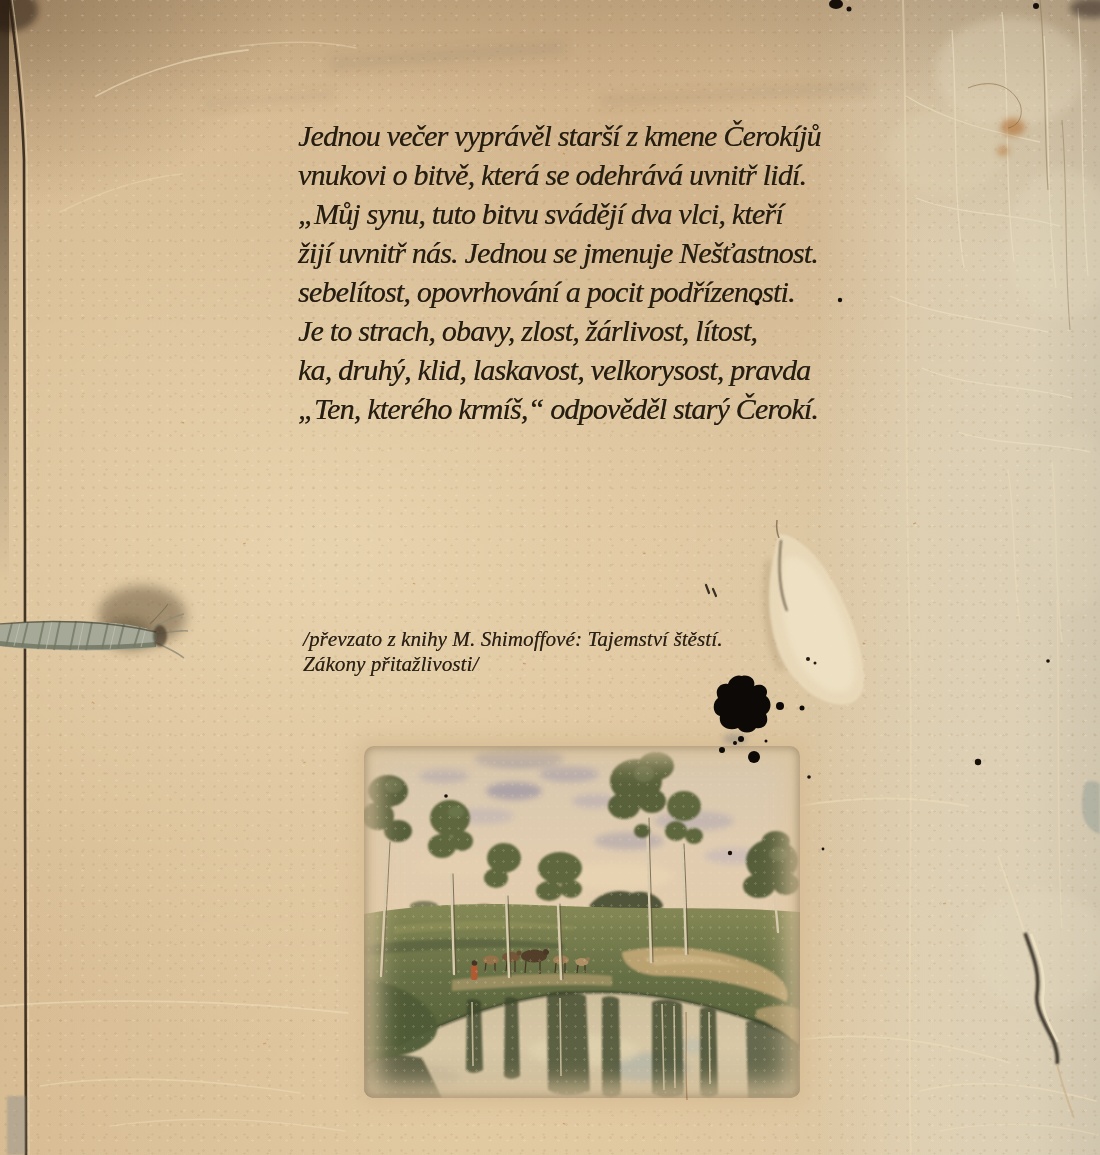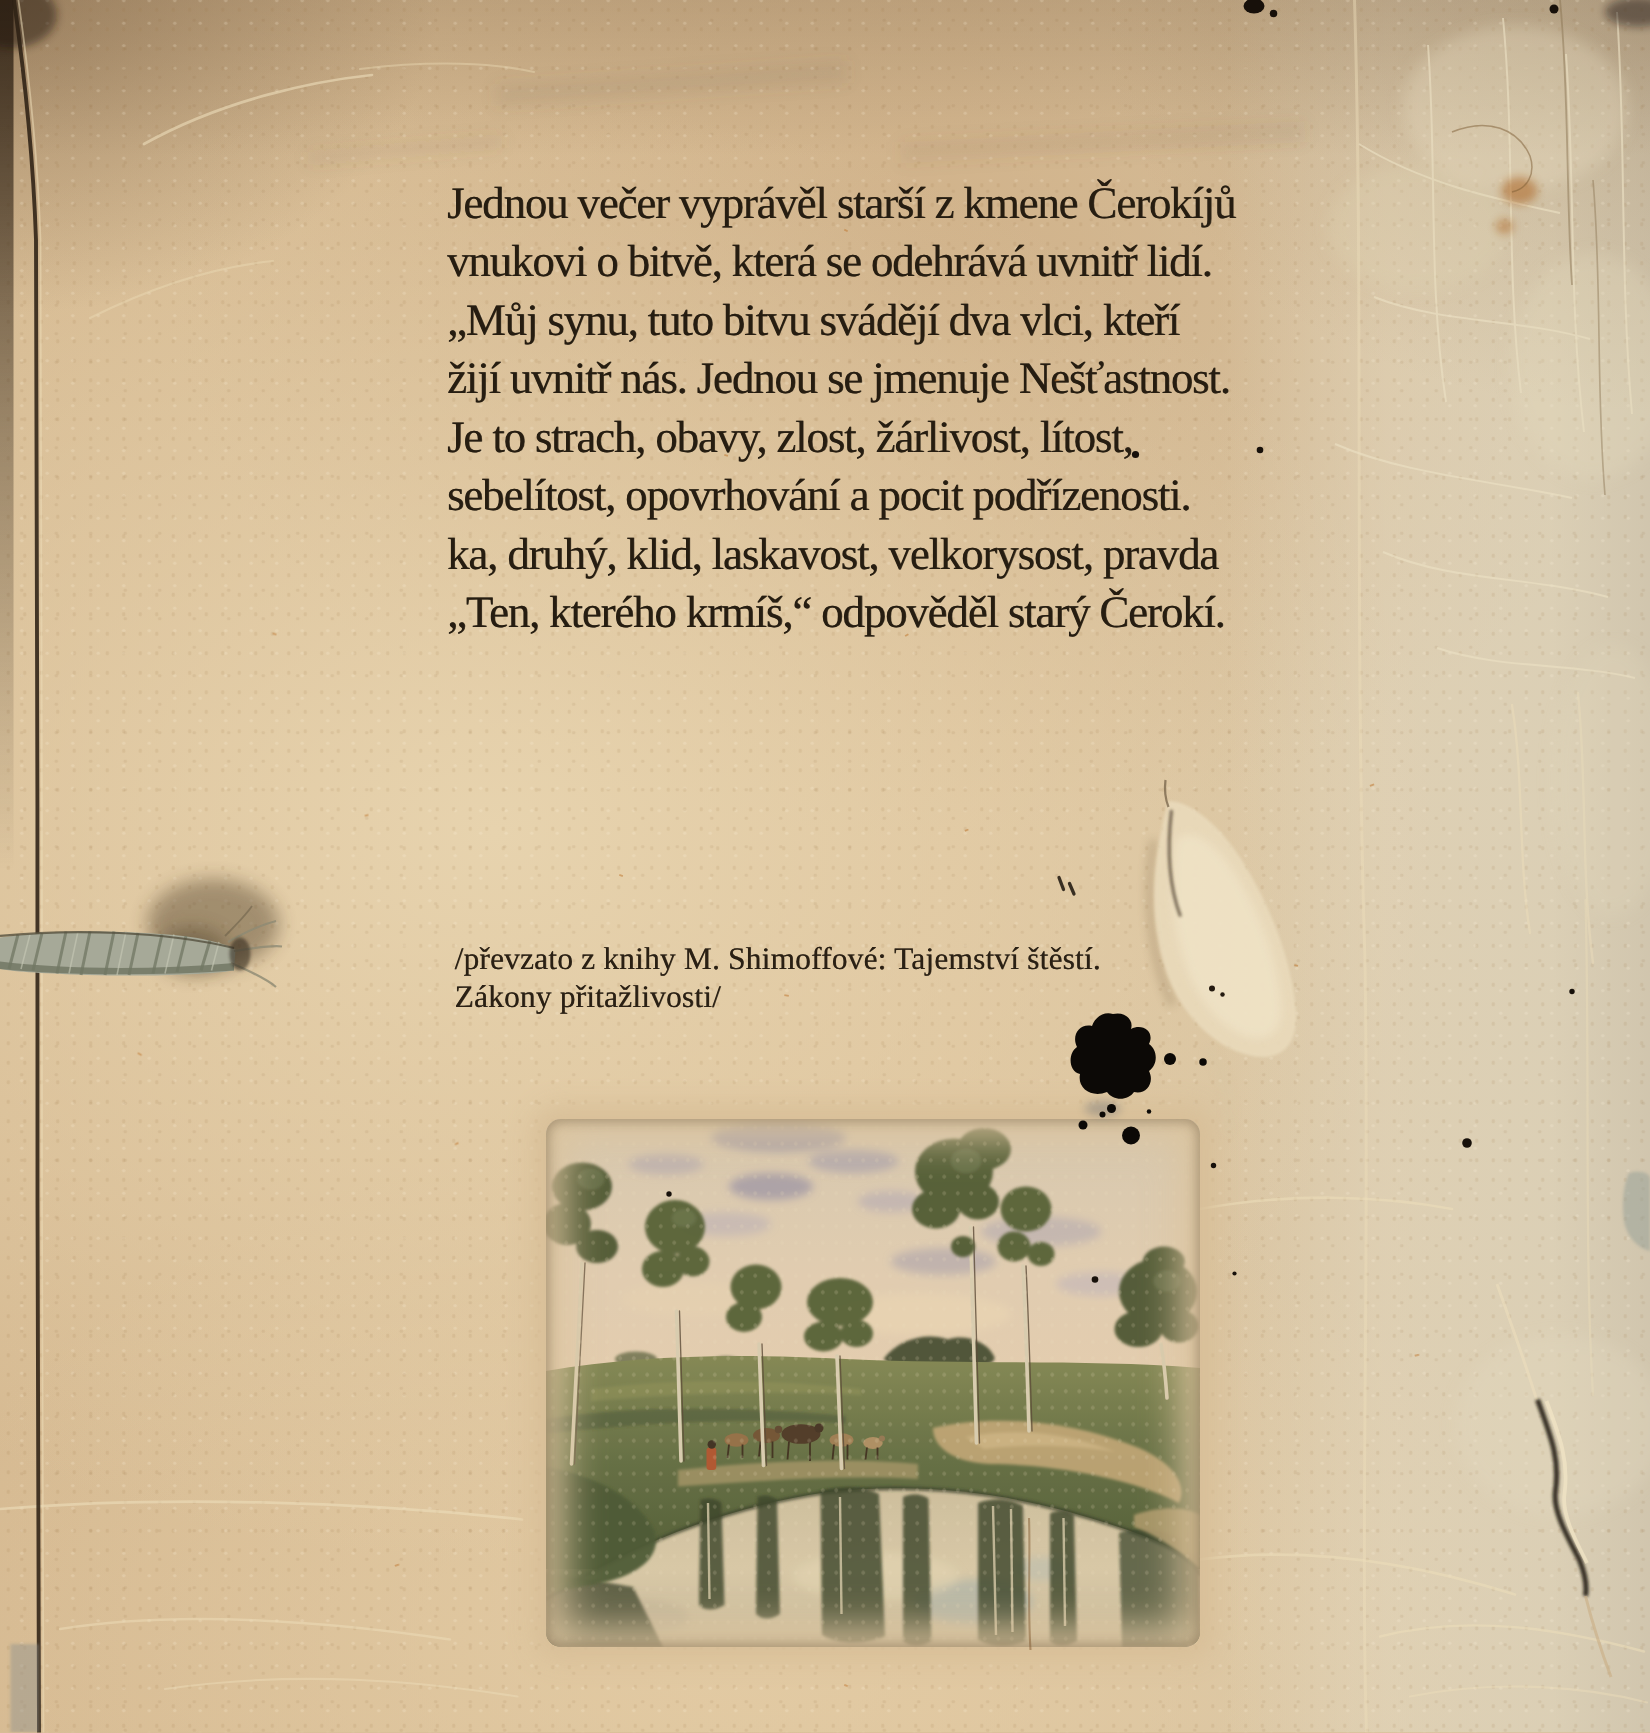--- a/index.html
+++ b/index.html
@@ -30,24 +30,25 @@
     background-position:0 0,6px 8px,3px 4px;
   }
   svg.layer{position:absolute;left:0;top:0;pointer-events:none;}
   #creases-layer{z-index:2;}
   #marks-layer{z-index:6;}
   .story{
     position:absolute;left:298px;top:116px;z-index:3;
     font-size:30px;line-height:39px;letter-spacing:-0.8px;
     color:#261d11;text-shadow:0.35px 0.25px 0 rgba(38,29,17,.75);
     white-space:nowrap;
+    font-style:italic;
   }
   .credit{
     position:absolute;left:303px;top:627px;z-index:3;
-    font-size:21px;line-height:25px;
+    font-size:21px;line-height:25px;font-style:italic;
     color:#2a2014;letter-spacing:0.1px;white-space:nowrap;
     text-shadow:0.25px 0.2px 0 rgba(42,32,20,.7);
   }
   .painting{
     position:absolute;left:364px;top:746px;width:436px;height:352px;z-index:4;
     border-radius:10px;
     box-shadow:0 0 16px 9px rgba(216,191,152,.95);
   }
   .painting > svg{display:block;border-radius:10px;}
   .painting .grain{
@@ -120,22 +121,22 @@
     <path d="M1040,0 C1046,60 1044,130 1048,190" stroke-width="1.2" opacity=".5"></path>
     <path d="M1062,120 C1068,190 1064,260 1070,330" stroke-width="1.1" opacity=".45"></path>
   </g>
 </svg>
 
 <div class="story">
   <div>Jednou večer vyprávěl starší z kmene Čerokíjů</div>
   <div>vnukovi o bitvě, která se odehrává uvnitř lidí.</div>
   <div>„Můj synu, tuto bitvu svádějí dva vlci, kteří</div>
   <div>žijí uvnitř nás. Jednou se jmenuje Nešťastnost.</div>
+  <div>sebelítost, opovrhování a pocit podřízenosti.</div>
   <div>Je to strach, obavy, zlost, žárlivost, lítost,</div>
-  <div>sebelítost, opovrhování a pocit podřízenosti.</div>
   <div>ka, druhý, klid, laskavost, velkorysost, pravda</div>
   <div>„Ten, kterého krmíš,“ odpověděl starý Čerokí.</div>
 </div>
 
 <div class="credit">
   <div>/převzato z knihy M. Shimoffové: Tajemství štěstí.</div>
   <div>Zákony přitažlivosti/</div>
 </div>
 
 <div class="painting">

